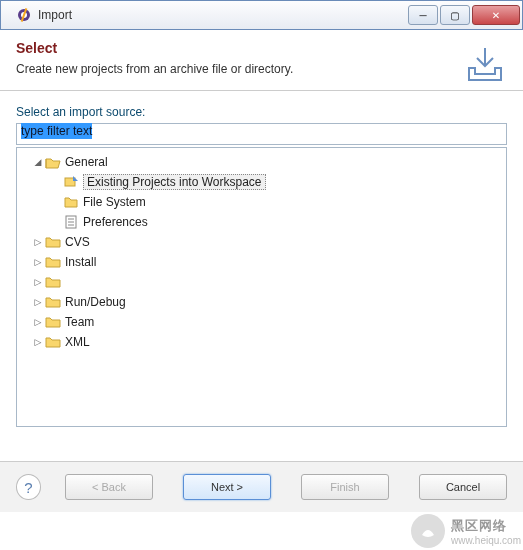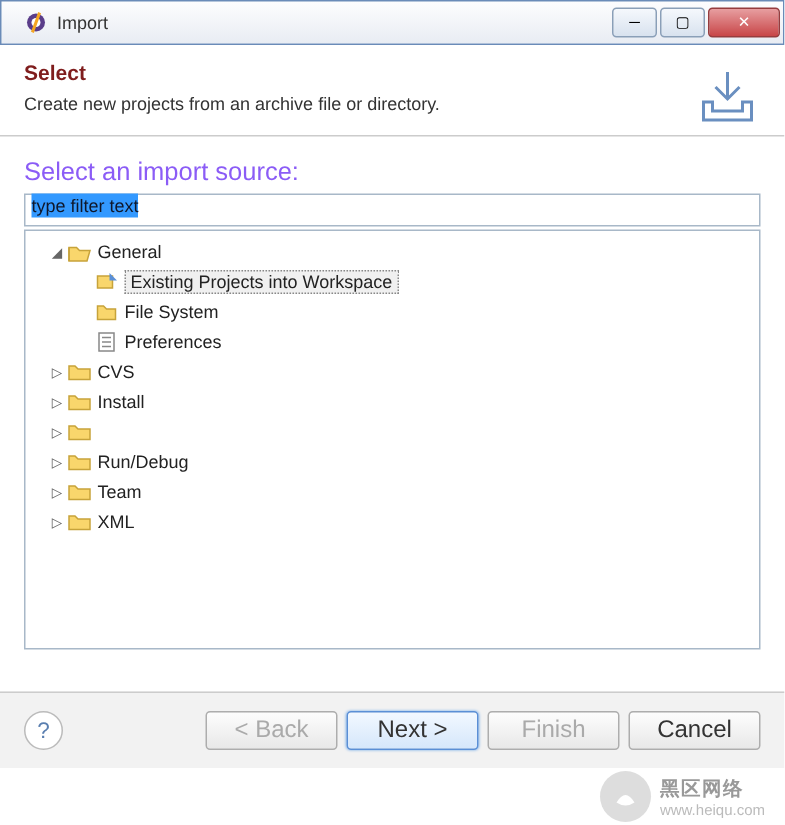--- a/index.html
+++ b/index.html
@@ -11,42 +11,42 @@
     .titlebar-btns { display: flex; gap: 2px; }
     .tb-btn { width: 30px; height: 20px; border: 1px solid #8a9fb8; border-radius: 3px; display: flex; align-items: center; justify-content: center; background: linear-gradient(#f5f8fc, #d8e2ef); font-size: 10px; cursor: default; }
     .tb-btn.close { width: 48px; background: linear-gradient(#e79ea0, #c84648); border-color: #963c3e; color: #fff; }
     
     .header { background: #fff; padding: 10px 16px 14px 16px; border-bottom: 1px solid #ccc; position: relative; }
     .header-title { font-size: 14px; font-weight: bold; color: #7f1d1d; margin-bottom: 6px; }
     .header-desc { font-size: 12px; color: #333; }
     .header-icon { position: absolute; right: 16px; top: 12px; width: 44px; height: 44px; }
     
     .content { padding: 14px 16px 6px 16px; }
-    .label { font-size: 17px; color: #8b5cf6; margin-bottom: 4px; }
+    .label { font-size: 12px; color: #0c4a6e; margin-bottom: 4px; }
     .filter-input { width: 100%; height: 22px; border: 1px solid #a8b8c8; background: #fff; padding: 0 4px; font-size: 12px; color: #999; }
     .filter-input .sel { background: #3399ff; color: #0f172a; padding: 1px 0; }
     
     .tree { border: 1px solid #a8b8c8; height: 280px; margin-top: 2px; background: #fff; overflow: auto; padding: 4px 2px; }
     .tree-item { display: flex; align-items: center; height: 20px; font-size: 12px; color: #222; cursor: default; }
     .tw { width: 14px; height: 14px; display: flex; align-items: center; justify-content: center; color: #666; font-size: 9px; }
     .folder-icon { width: 16px; height: 14px; margin-right: 4px; display: flex; align-items: center; }
     .item-icon { width: 16px; height: 14px; margin-right: 4px; display: flex; align-items: center; justify-content: center; }
     .tree-label { white-space: nowrap; }
     .tree-label.selected { border: 1px dotted #888; background: #f0f0f0; padding: 0 3px; }
     .ind1 { padding-left: 12px; }
     .ind2 { padding-left: 44px; }
     
     .footer { position: absolute; bottom: 38px; left: 0; right: 0; border-top: 1px solid #ccc; padding: 12px 16px; display: flex; align-items: center; background: #f2f2f2; }
     .help-btn { width: 26px; height: 26px; border: 1px solid #bbb; border-radius: 50%; display: flex; align-items: center; justify-content: center; color: #5a7fb0; font-size: 15px; background: #fff; cursor: pointer; }
     .btn-group { margin-left: auto; display: flex; gap: 6px; }
-    .btn { width: 88px; height: 26px; border: 1px solid #adadad; background: linear-gradient(#fdfdfd, #e8e8e8); font-size: 16px; color: #333; border-radius: 3px; cursor: pointer; }
+    .btn { width: 88px; height: 26px; border: 1px solid #adadad; background: linear-gradient(#fdfdfd, #e8e8e8); font-size: 11px; color: #333; border-radius: 3px; cursor: pointer; margin-left: 24px; }
     .btn:disabled { color: #aaa; cursor: default; }
     .btn.primary { border-color: #5a8fd6; background: linear-gradient(#f2f8ff, #d5e7fb); box-shadow: 0 0 2px #6aa6e8; }
     
-    .watermark { position: absolute; bottom: 2px; right: 13px; display: flex; align-items: center; gap: 6px; justify-content: flex-end; }
+    .watermark { position: absolute; bottom: 2px; right: 2px; display: flex; align-items: center; gap: 6px; justify-content: flex-end; }
     .wm-circle { width: 34px; height: 34px; border-radius: 50%; background: #ddd; display: flex; align-items: center; justify-content: center; }
     .wm-text { font-size: 13px; color: #999; font-weight: bold; letter-spacing: 1px; }
     .wm-sub { font-size: 10px; color: #bbb; }
   </style>
 </head>
 <body>
 
 <div class="titlebar">
   <span class="titlebar-icon">
     <svg width="14" height="14" viewBox="0 0 14 14">

